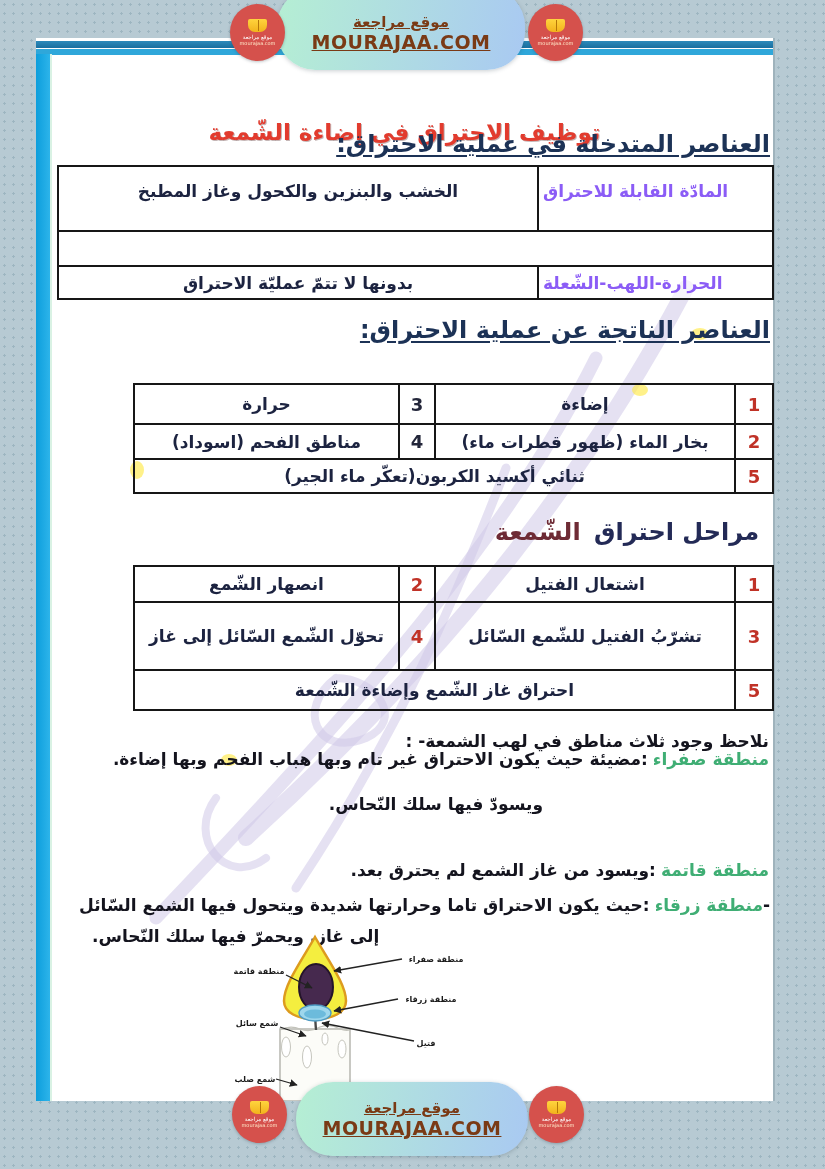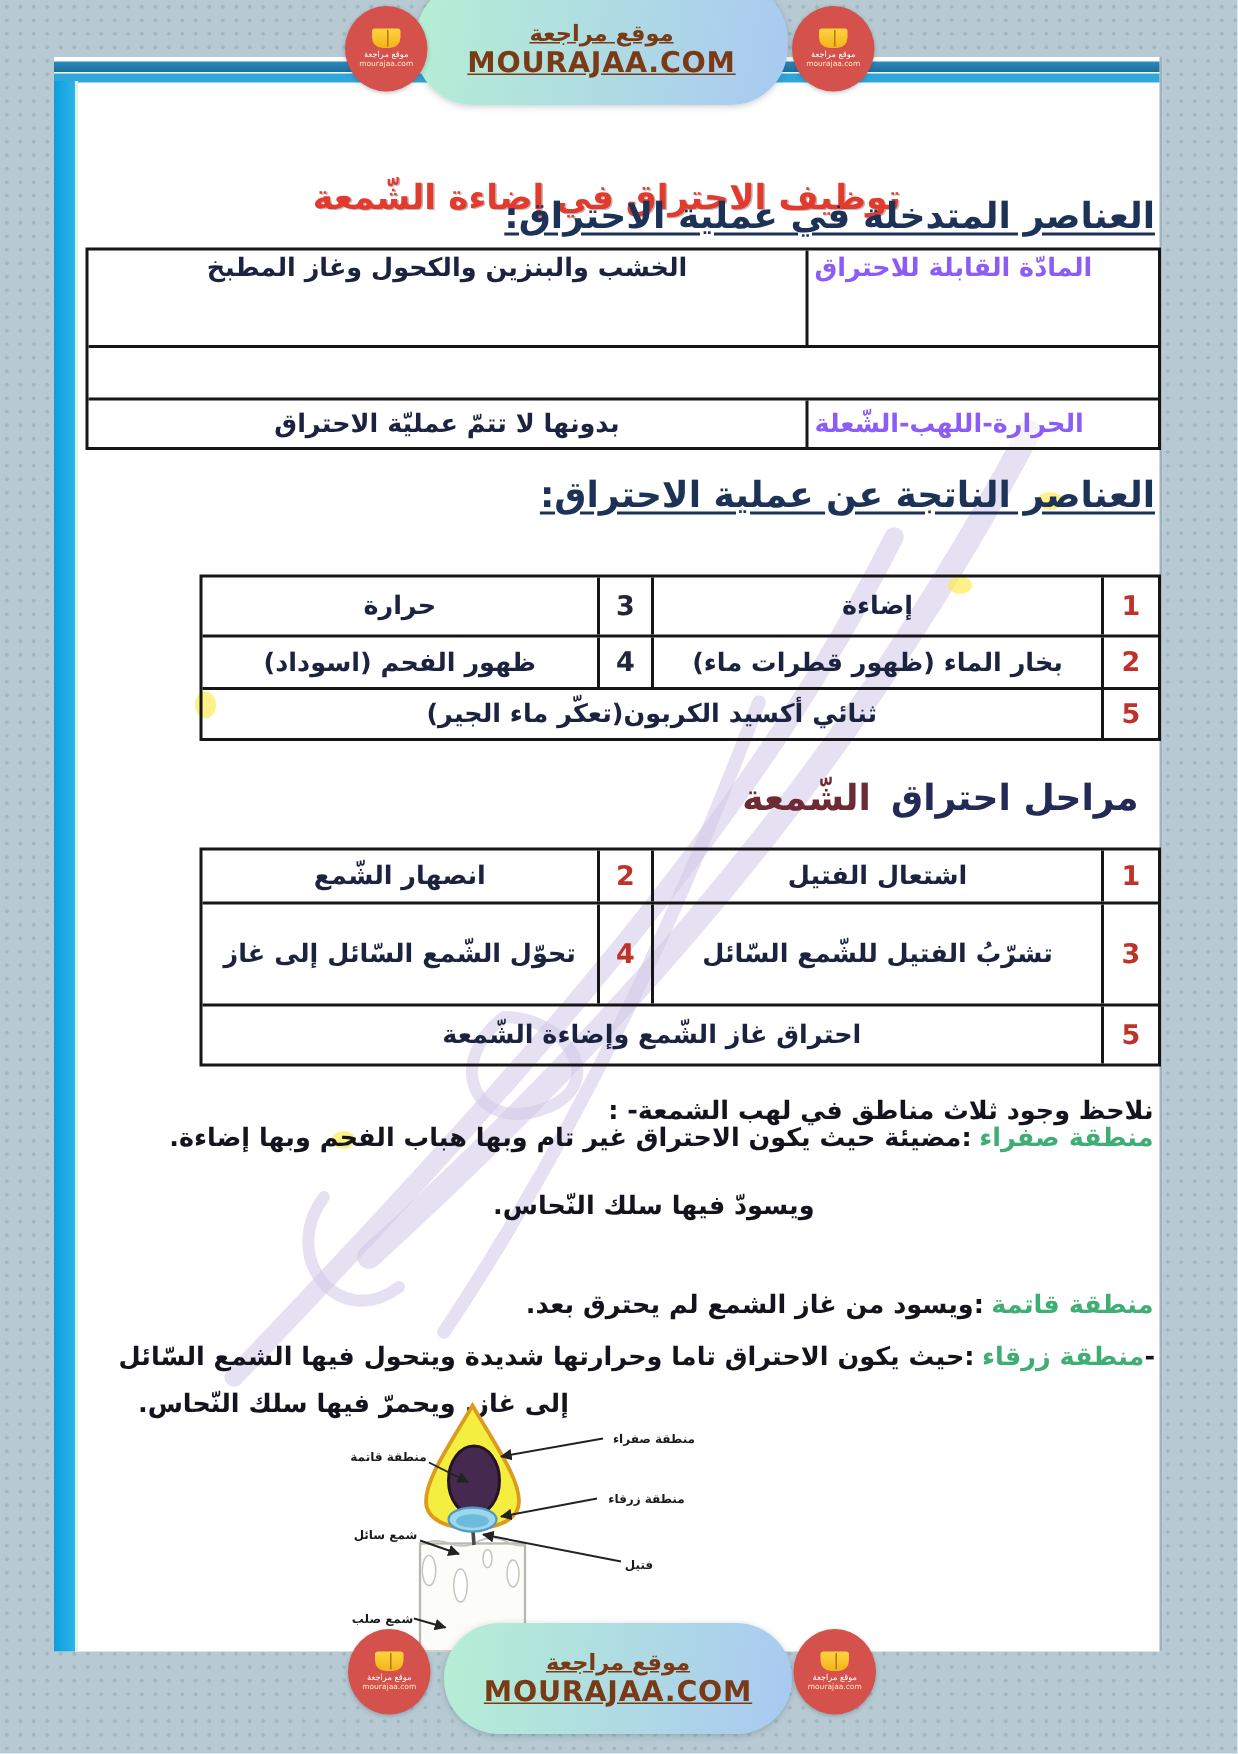--- a/index.html
+++ b/index.html
@@ -44,21 +44,21 @@
   .trow{display:grid;direction:rtl;align-items:center;}
   .trow + .trow{border-top:2px solid #161616;}
   .tc{font-weight:bold;color:#1c2340;font-size:17px;text-align:center;direction:rtl;
       padding:1px 4px;white-space:nowrap;align-self:stretch;display:flex;
       align-items:center;justify-content:center;}
   .tc + .tc{border-inline-start:2px solid #161616;}
 
   .tbl1{left:21px;top:127px;width:713px;background:rgba(255,255,255,.6);}
   .tbl1 .trow{grid-template-columns:233px 1fr;}
   .tbl1 .r1{height:63px;}
-  .tbl1 .r1 .tc{align-items:flex-start;padding-top:2px;}
+  .tbl1 .r1 .tc{align-items:flex-start;padding-top:14px;}
   .tbl1 .r2{height:33px;}
   .tbl1 .r3{height:31px;}
   .tbl1 .lbl{color:#8b5cf6;justify-content:flex-end;padding-inline-start:10px;}
 
   .tbl2{left:97px;top:345px;width:637px;}
   .tbl3{left:97px;top:527px;width:637px;}
   .g4{grid-template-columns:36px 300px 36px 1fr;}
   .g2{grid-template-columns:36px 1fr;}
   .tbl2 .ra{height:38px;} .tbl2 .rb{height:33px;} .tbl2 .rc{height:32px;}
   .tbl3 .ra{height:34px;} .tbl3 .rb{height:66px;} .tbl3 .rc{height:38px;}
@@ -156,21 +156,21 @@
       <div class="trow g4 ra">
         <div class="tc num">1</div>
         <div class="tc">إضاءة</div>
         <div class="tc num dark">3</div>
         <div class="tc">حرارة</div>
       </div>
       <div class="trow g4 rb">
         <div class="tc num">2</div>
         <div class="tc">بخار الماء (ظهور قطرات ماء)</div>
         <div class="tc num dark">4</div>
-        <div class="tc">ظهور الفحم (اسوداد)</div>
+        <div class="tc">مناطق الفحم (اسوداد)</div>
       </div>
       <div class="trow g2 rc">
         <div class="tc num">5</div>
         <div class="tc">ثنائي أكسيد الكربون(تعكّر ماء الجير)</div>
       </div>
     </div>
 
     <div class="sec-h h3">
       <span>مراحل احتراق</span>
       <span class="tail">الشّمعة</span>

